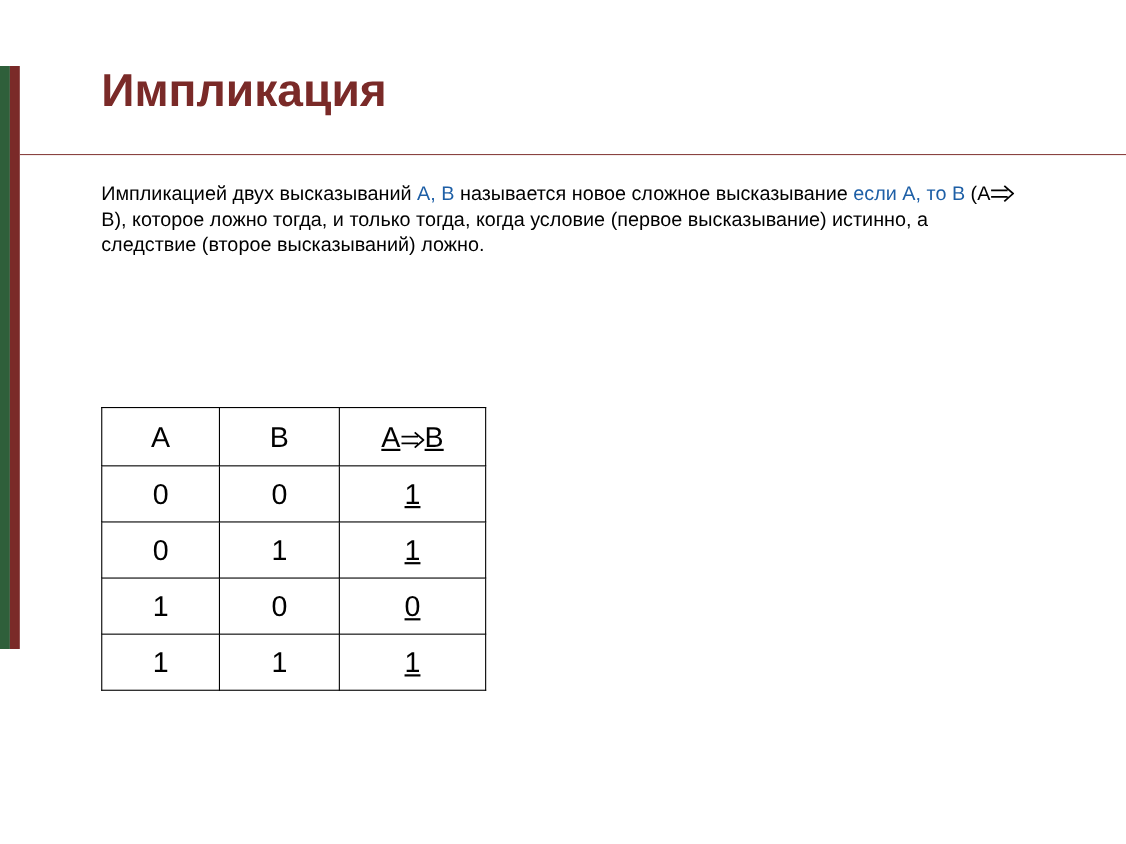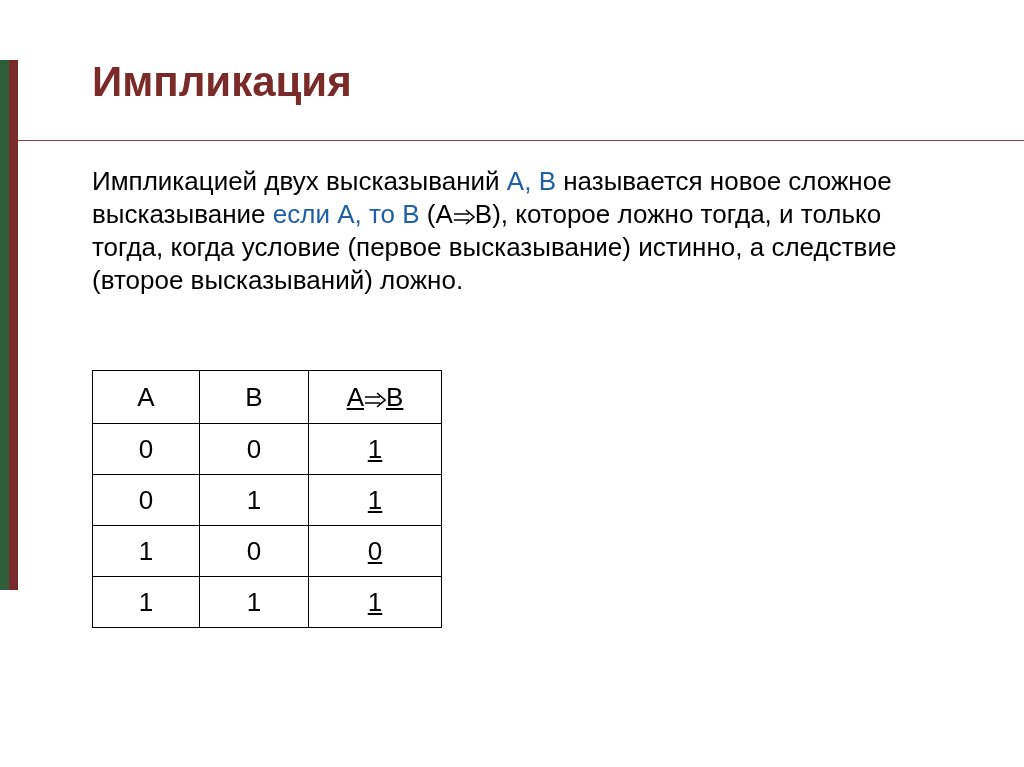--- a/index.html
+++ b/index.html
@@ -54,21 +54,21 @@
     right: 0;
     top: 140px;
     height: 1px;
     background: #8a4341;
   }
   .body-text {
     position: absolute;
     left: 92px;
     top: 165px;
     width: 840px;
-    font-size: 26px;
+    font-size: 18px;
     line-height: 1.27;
     color: #000;
   }
   .body-text .blue {
     color: #1e5fa6;
   }
   .implies {
     display: inline-block;
     vertical-align: baseline;
     position: relative;

